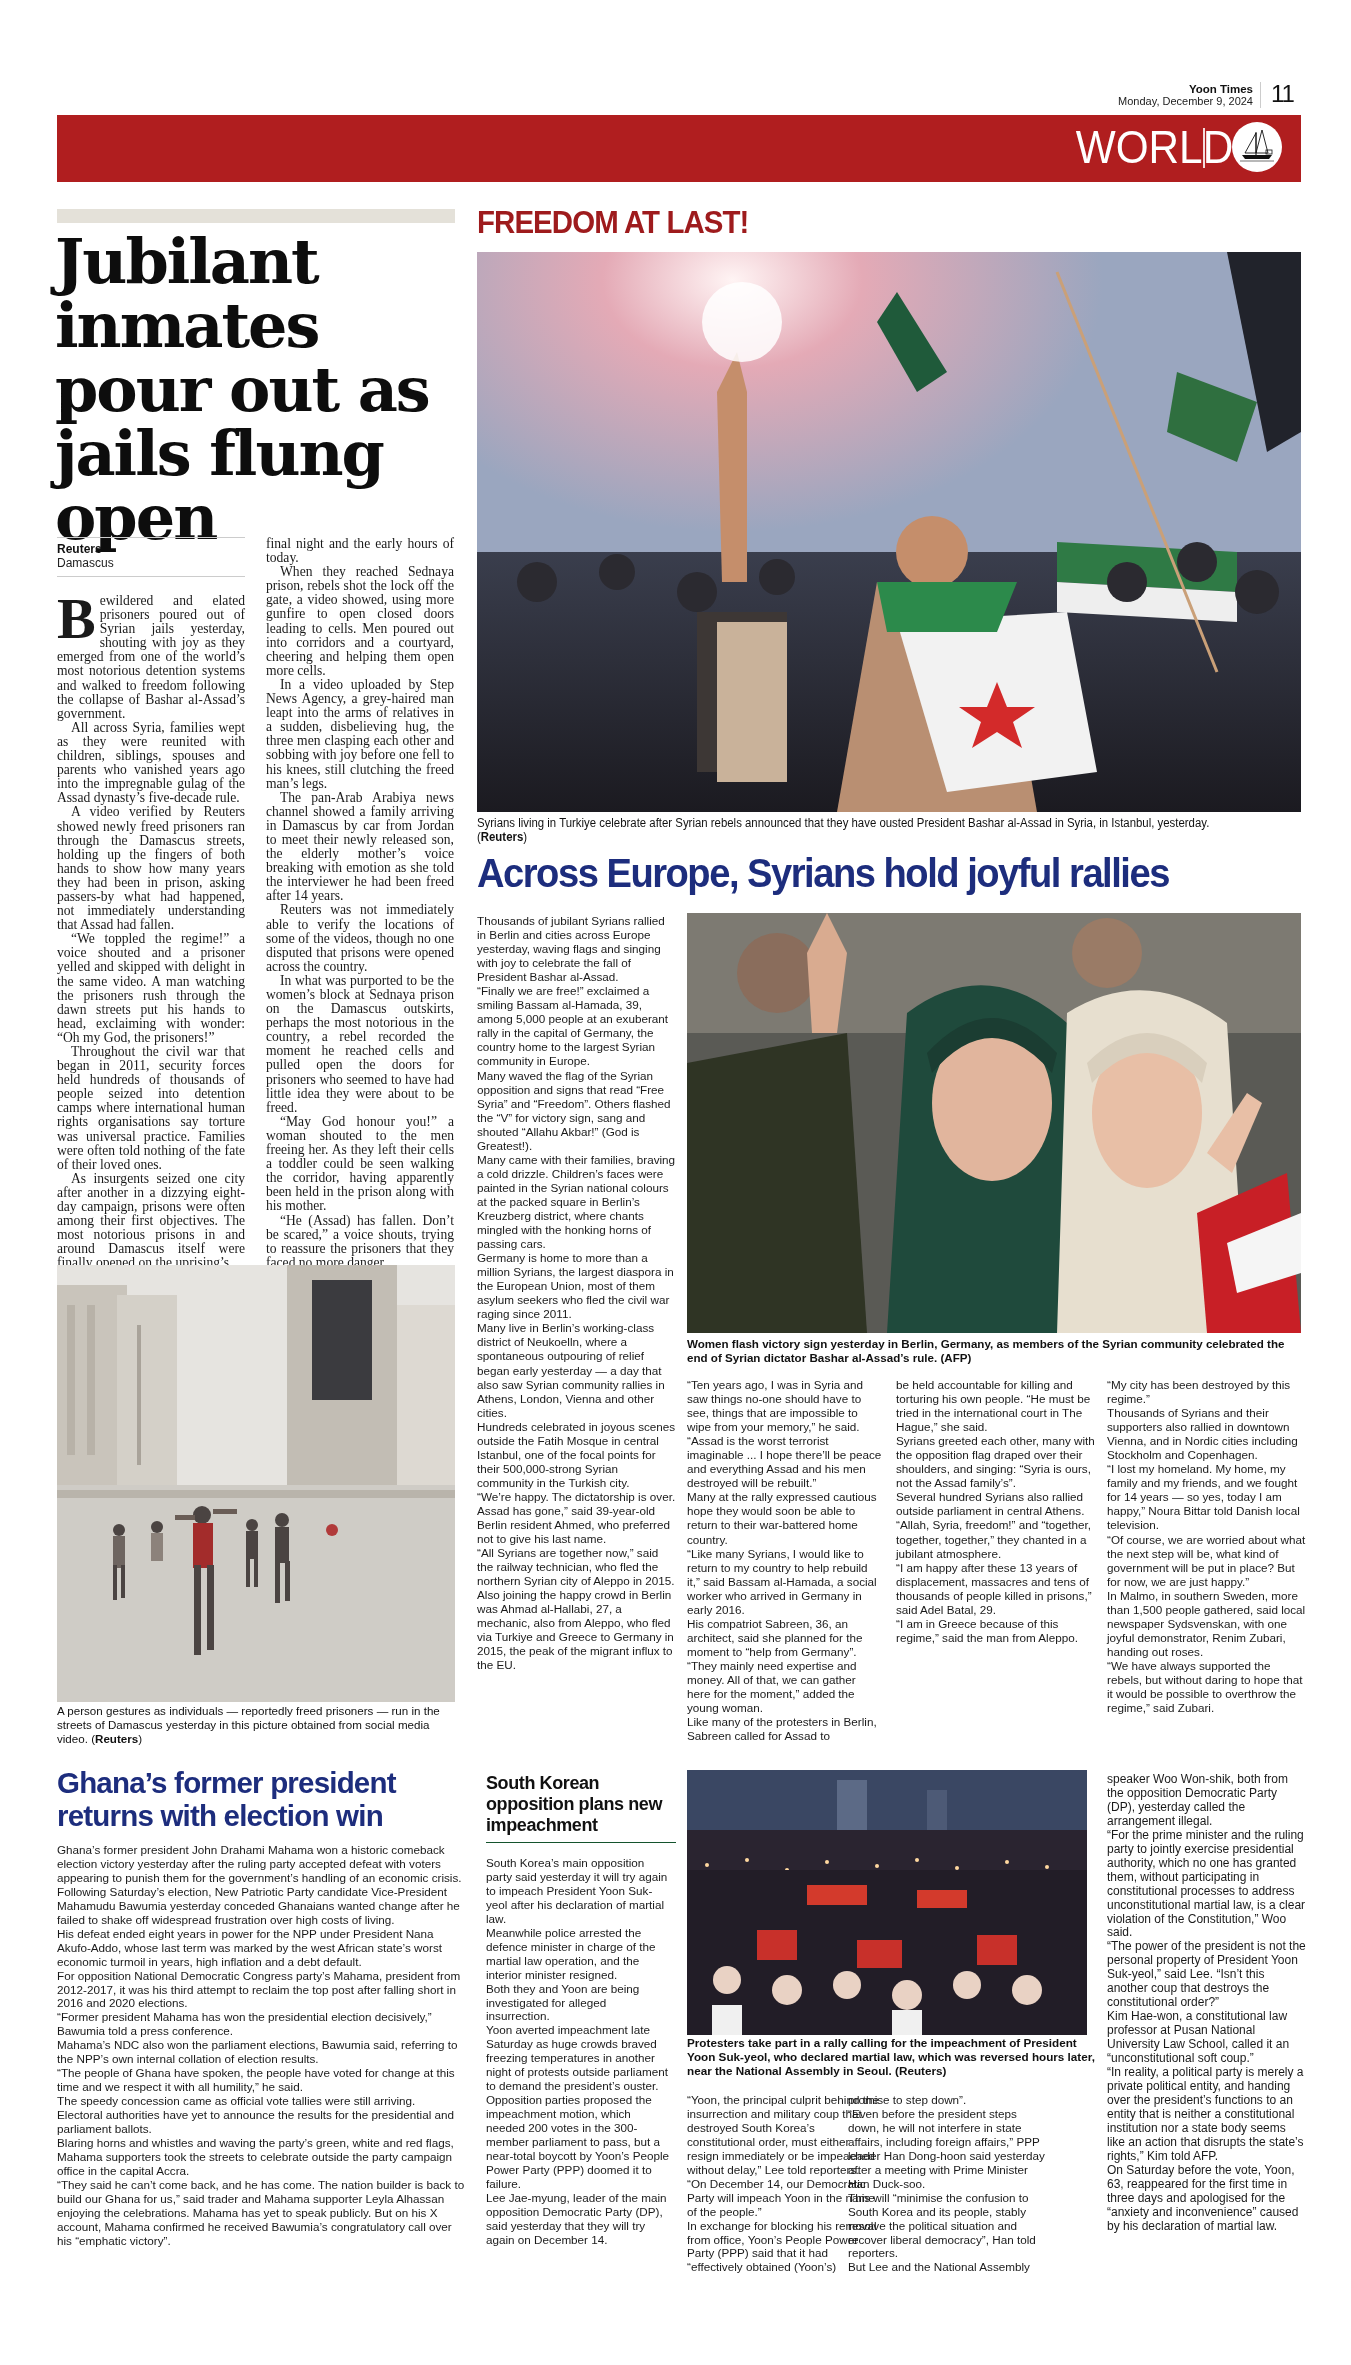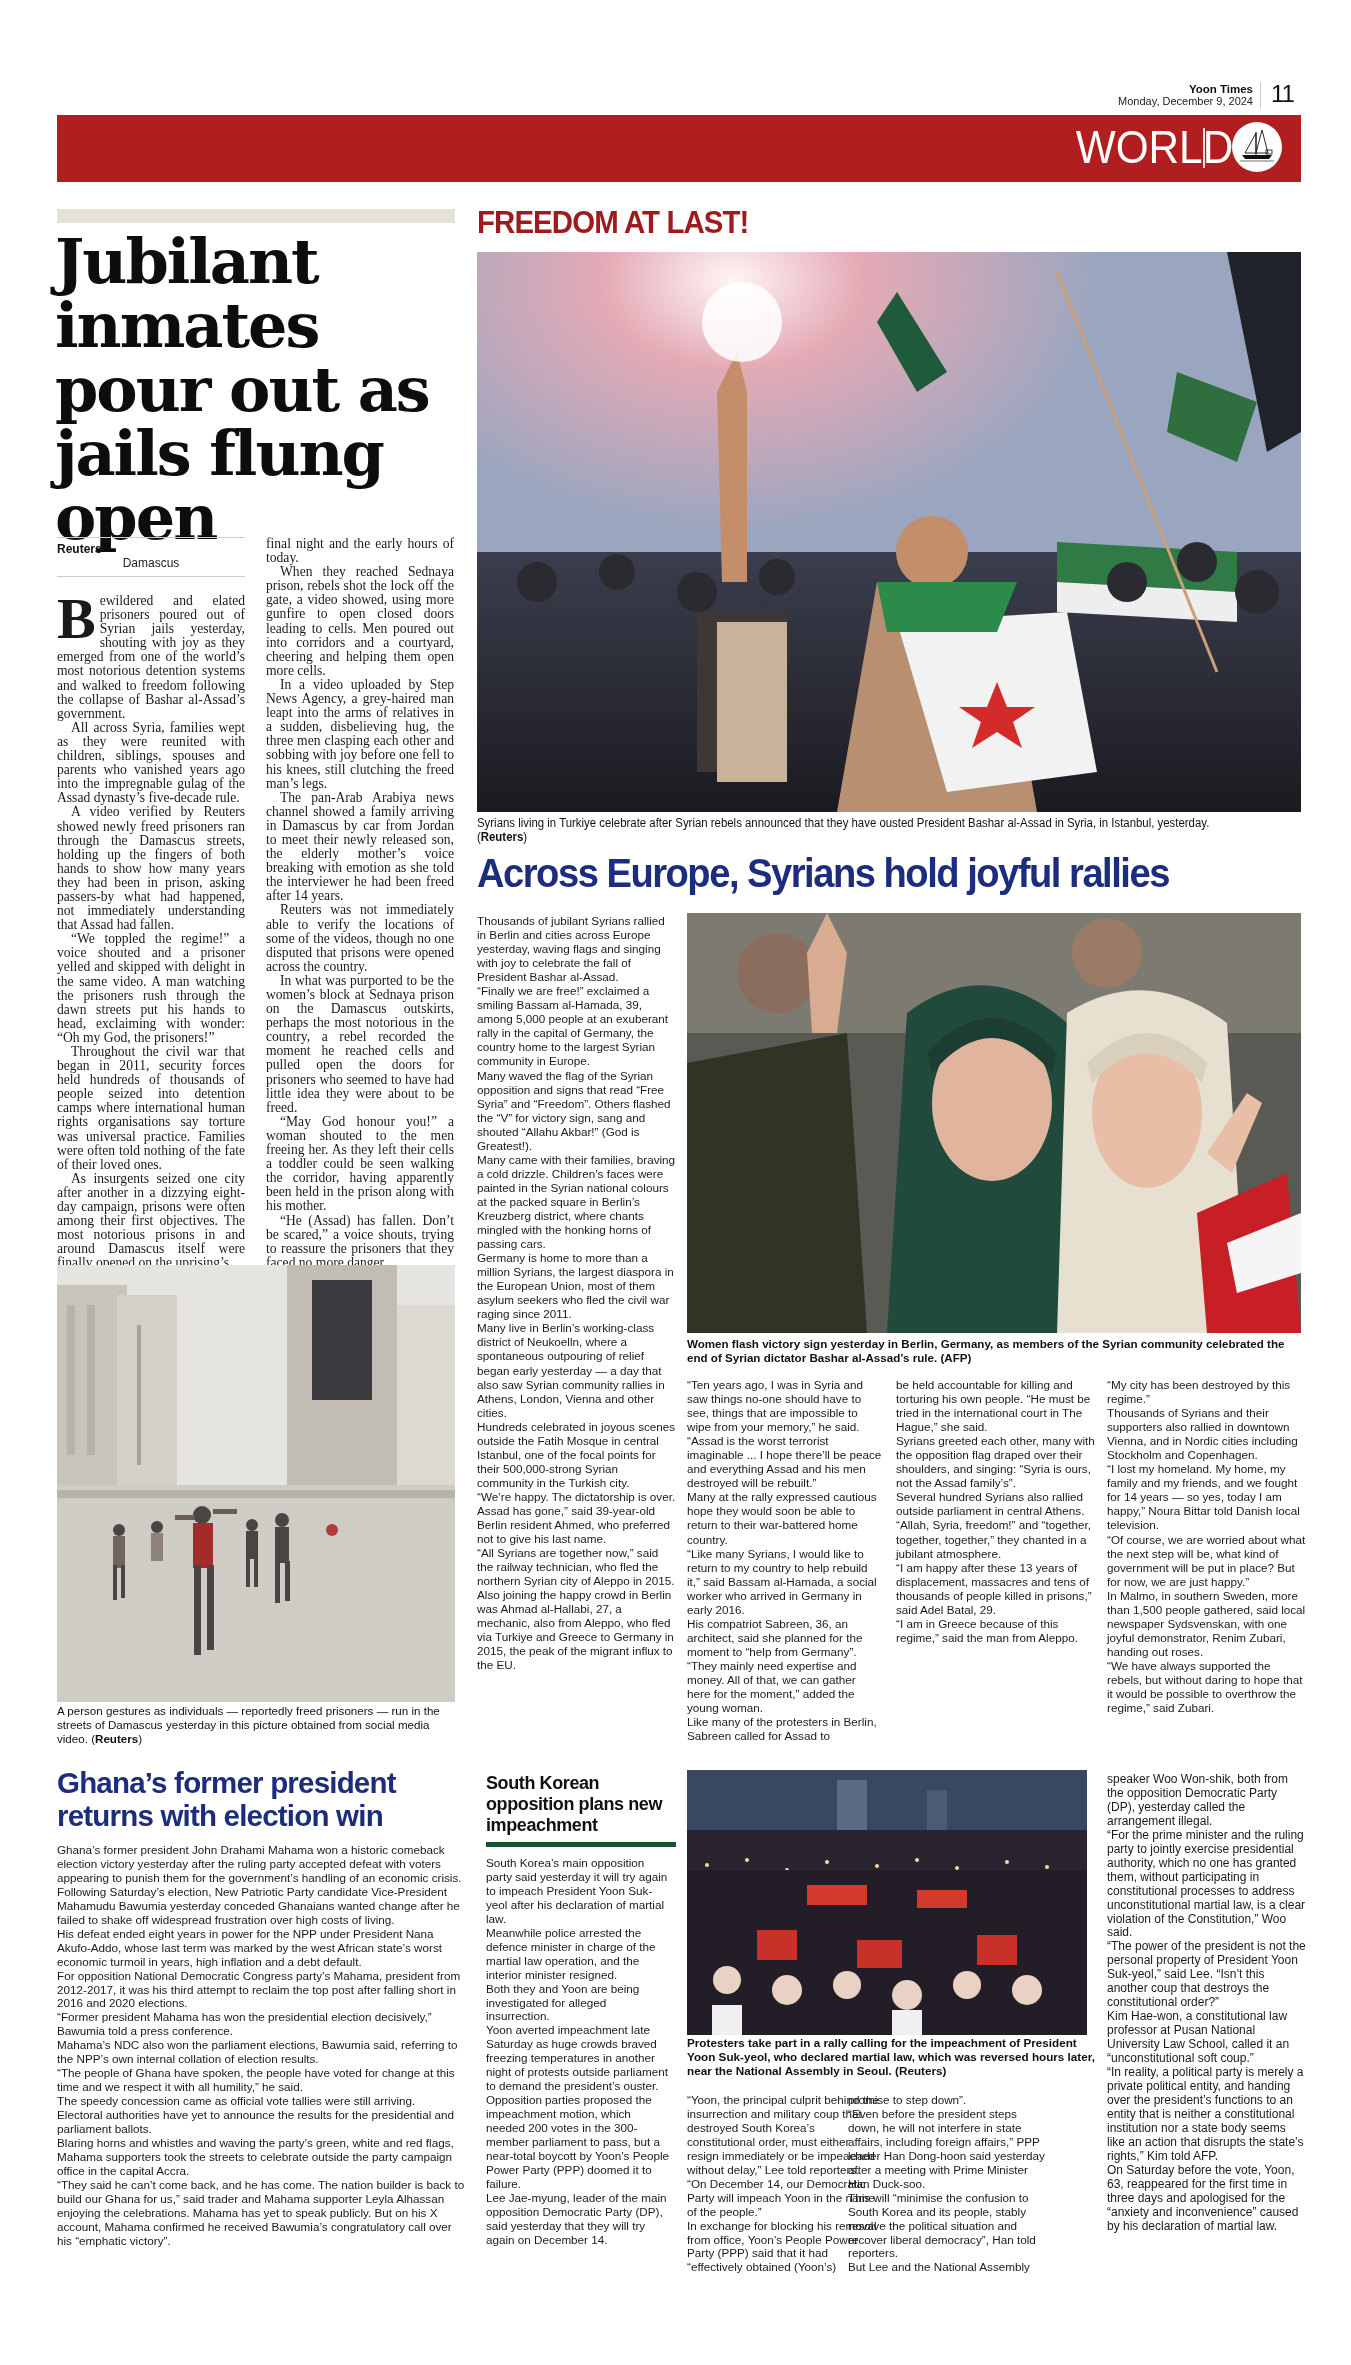--- a/index.html
+++ b/index.html
@@ -17,21 +17,21 @@
   .banner-title { right: 118px; top: 118px; color: #fff; font-size: 46px; font-weight: normal; letter-spacing: 0px; font-family: "Liberation Sans", sans-serif; line-height: 58px; transform: scaleX(0.92); transform-origin: right center; }
   .banner-sep { left: 1203px; top: 128px; width: 2px; height: 40px; background: #fff; opacity: 0.85; }
   .banner-logo { left: 1232px; top: 122px; width: 50px; height: 50px; border-radius: 50%; background: #fff; }
   .banner-logo svg { width: 50px; height: 50px; }
 
   
   .grey-rule { left: 57px; top: 209px; width: 398px; height: 14px; background: #e4e1d9; }
   .headline-main { left: 55px; top: 230px; width: 410px; font-family: "DejaVu Serif", "Liberation Serif", serif; font-weight: bold; font-size: 62px; line-height: 64px; letter-spacing: -2px; color: #0d0d0d; }
   .byline { left: 57px; top: 537px; width: 188px; border-top: 1px solid #ccc; border-bottom: 1px solid #ccc; padding: 4px 0 6px; }
   .byline .agency { font-weight: bold; font-size: 12px; line-height: 14px; }
-  .byline .place { font-size: 12px; line-height: 14px; color: #222; text-align: center; }
+  .byline .place { font-size: 12px; line-height: 14px; color: #222; }
   .serif-col { font-family: "Liberation Serif", "DejaVu Serif", serif; font-size: 13.6px; line-height: 14.1px; text-align: justify; color: #1a1a1a; hyphens: auto; }
   .serif-col p { text-indent: 14px; }
   .serif-col p.first { text-indent: 0; }
   .dropcap { float: left; font-family: "Liberation Serif", serif; font-size: 58px; line-height: 46px; margin: 2px 4px 0 0; font-weight: bold; }
   .col-a { left: 57px; top: 594px; width: 188px; }
   .col-b { left: 266px; top: 537px; width: 188px; }
 
   .photo { overflow: hidden; }
   .photo svg { width: 100%; height: 100%; display: block; }
   .photo-damascus { left: 57px; top: 1265px; width: 398px; height: 437px; }
@@ -52,21 +52,21 @@
   .cap-berlin { left: 687px; top: 1337px; width: 614px; font-weight: bold; font-size: 11.6px; line-height: 14px; }
   .eu-col2 { left: 687px; top: 1378px; width: 195px; }
   .eu-col3 { left: 896px; top: 1378px; width: 200px; }
   .eu-col4 { left: 1107px; top: 1378px; width: 200px; }
 
   
   .headline-ghana { left: 57px; top: 1766px; width: 420px; color: #1d2d7d; font-family: "Liberation Sans", sans-serif; font-weight: bold; font-size: 29.5px; line-height: 33px; letter-spacing: -0.8px; }
   .ghana-body { left: 57px; top: 1843px; width: 410px; font-size: 11.7px; line-height: 13.95px; }
 
   
-  .headline-korea { left: 486px; top: 1773px; width: 190px; font-family: "Liberation Sans", sans-serif; font-weight: bold; font-size: 18px; line-height: 21px; color: #111; letter-spacing: -0.4px; padding-bottom: 6px; border-bottom: 5px solid #14532d; }
+  .headline-korea { left: 486px; top: 1773px; width: 190px; font-family: "Liberation Sans", sans-serif; font-weight: bold; font-size: 18px; line-height: 21px; color: #111; letter-spacing: -0.4px; padding-bottom: 6px; border-bottom: 1px solid #14532d; }
   .korea-col1 { left: 486px; top: 1856px; width: 186px; font-size: 11.7px; line-height: 13.95px; }
   .photo-seoul { left: 687px; top: 1770px; width: 400px; height: 265px; }
   .cap-seoul { left: 687px; top: 2036px; width: 410px; font-weight: bold; font-size: 11.7px; line-height: 14px; }
   .korea-col2 { left: 687px; top: 2093px; width: 195px; font-size: 11.7px; line-height: 13.95px; }
   .korea-col3 { left: 848px; top: 2093px; width: 200px; font-size: 11.7px; line-height: 13.95px; }
   .korea-col4 { left: 1107px; top: 1773px; width: 200px; font-size: 12px; line-height: 13.95px; }
 
   .right-edge { left: 1318px; top: 252px; width: 33px; height: 560px; background: #fff; }
 </style>
 </head>

